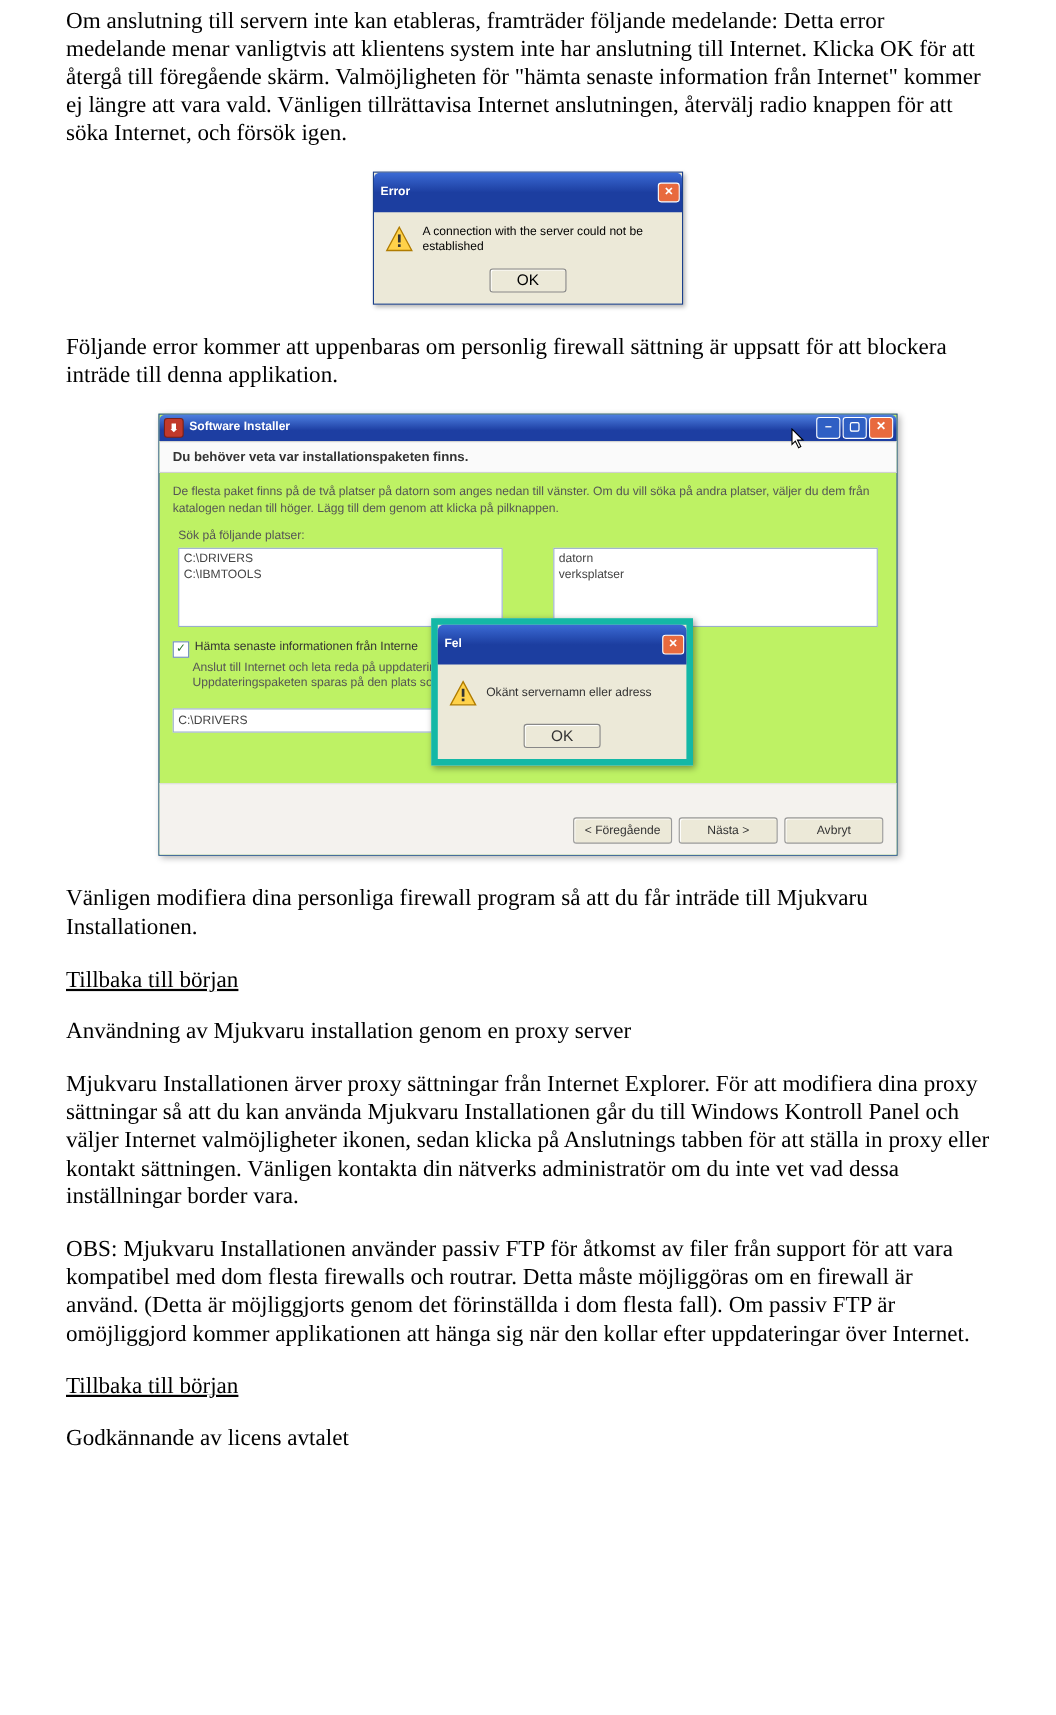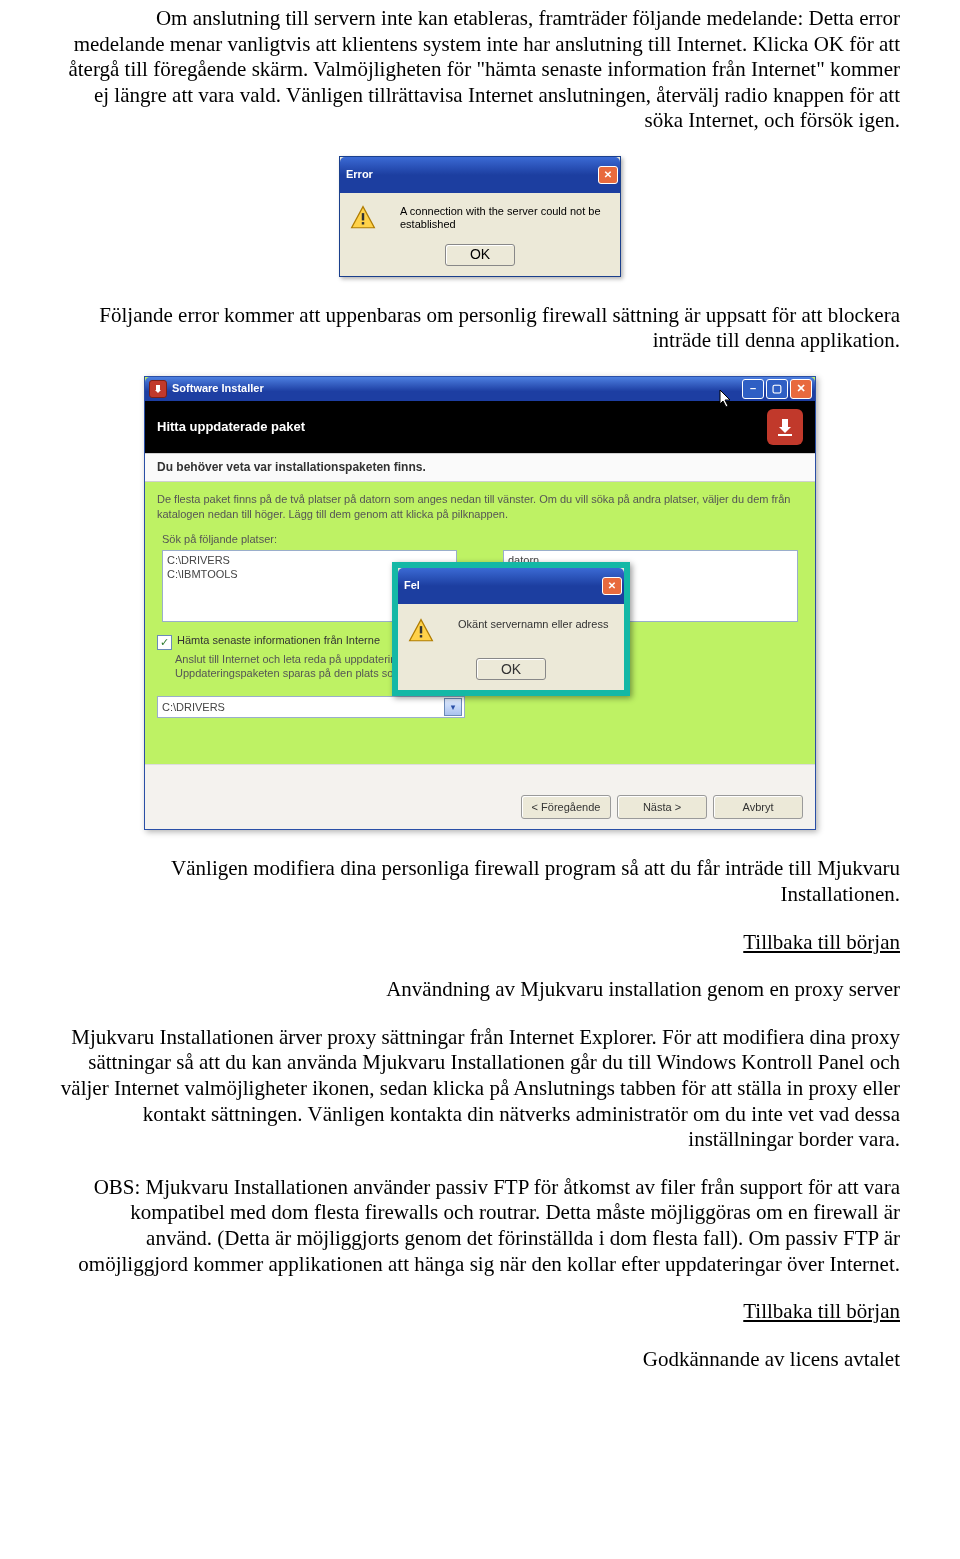--- a/index.html
+++ b/index.html
@@ -1,25 +1,25 @@
 <!DOCTYPE html>
 <html><head>
 <meta charset="utf-8">
 <style>
   html,body{margin:0;padding:0;background:#fff;font-family:"Times New Roman",Times,serif;color:#000;}
   .page{width:960px;margin:0 auto;padding:6px 60px 40px 60px;box-sizing:border-box;font-size:21px;line-height:1.22;}
-  p{margin:0 0 22px 0;text-align:right;}
+  p{margin:0 0 22px 0;}
 
   
   .center{display:flex;justify-content:center;margin:4px 0 26px 0;}
   .err-dlg{width:280px;border:1px solid #1a3f8c;background:#ece9d8;font-family:Tahoma,Arial,sans-serif;font-size:11px;color:#000;box-shadow:2px 2px 4px rgba(0,0,0,0.3);}
   .err-title{height:36px;background:linear-gradient(to bottom,#3b6ad4 0%,#1c3ea0 50%,#1c3ea0 100%);color:#fff;font-weight:bold;display:flex;align-items:center;padding:0 2px 0 6px;border-radius:5px 5px 0 0;}
   .err-title .t{flex:1;}
   .xbtn{width:18px;height:16px;background:#e86a3e;border:1px solid #fff;border-radius:3px;display:flex;align-items:center;justify-content:center;color:#fff;font-weight:bold;font-size:10px;line-height:1;}
-  .err-body{display:flex;align-items:flex-start;padding:12px 10px;gap:24px;}
+  .err-body{display:flex;align-items:center;padding:12px 10px;gap:8px;}
   .warn-icon{width:26px;height:26px;flex:0 0 26px;}
   .warn-icon svg{width:26px;height:26px;display:block;}
   .ok-row{display:flex;justify-content:center;padding:0 0 10px 0;}
   .btn-ok{min-width:68px;height:20px;background:#ece9d8;border:1px solid #888;border-radius:3px;font-family:Tahoma,Arial,sans-serif;font-size:14px;display:flex;align-items:center;justify-content:center;box-shadow:inset 1px 1px 0 #fff;}
 
   
   .si{width:670px;margin:0 auto 26px auto;border:1px solid #2a4fa6;background:#bef264;font-family:Tahoma,Arial,sans-serif;font-size:11px;color:#333;box-shadow:2px 2px 6px rgba(0,0,0,0.3);position:relative;}
   .si-title{height:24px;background:linear-gradient(to bottom,#4d7fe0 0%,#1d3ea2 60%,#1d3ea2 100%);display:flex;align-items:center;color:#fff;font-weight:bold;padding:0 3px 0 4px;border-radius:5px 5px 0 0;}
   .si-red{width:16px;height:16px;background:#c1392b;border-radius:3px;border:1px solid #7a2018;display:flex;align-items:center;justify-content:center;margin-right:5px;}
   .si-red svg{width:10px;height:10px;}
@@ -101,30 +101,20 @@
         <span class="wb close">✕</span>
       </span>
     </div>
 
     <div class="cursor">
       <svg viewBox="0 0 14 20">
           <polygon points="1,1 1,15 4,12 7,18 9,17 6,11 11,11" fill="#fff" stroke="#000" stroke-width="1"></polygon>
         </svg>
     </div>
 
-    <div class="si-black">
-      <span class="h">Hitta uppdaterade paket</span>
-      <span class="dl">
-        <svg viewBox="0 0 20 20">
-            <rect x="7" y="2" width="6" height="8" fill="#fff"></rect>
-            <polygon points="4,10 16,10 10,16" fill="#fff"></polygon>
-            <rect x="3" y="17" width="14" height="2" fill="#fff"></rect>
-          </svg>
-      </span>
-    </div>
 
     <div class="si-sub">Du behöver veta var installationspaketen finns.</div>
     <div class="si-desc">De flesta paket finns på de två platser på datorn som anges nedan till vänster. Om du vill söka på andra platser, väljer du dem från katalogen nedan till höger. Lägg till dem genom att klicka på pilknappen.</div>
 
     <div class="si-cols">
       <div class="col" style="padding-right:30px;">
         <div class="col-label">Sök på följande platser:</div>
         <div class="listbox">
           <div>C:\DRIVERS</div>
           <div>C:\IBMTOOLS</div>

